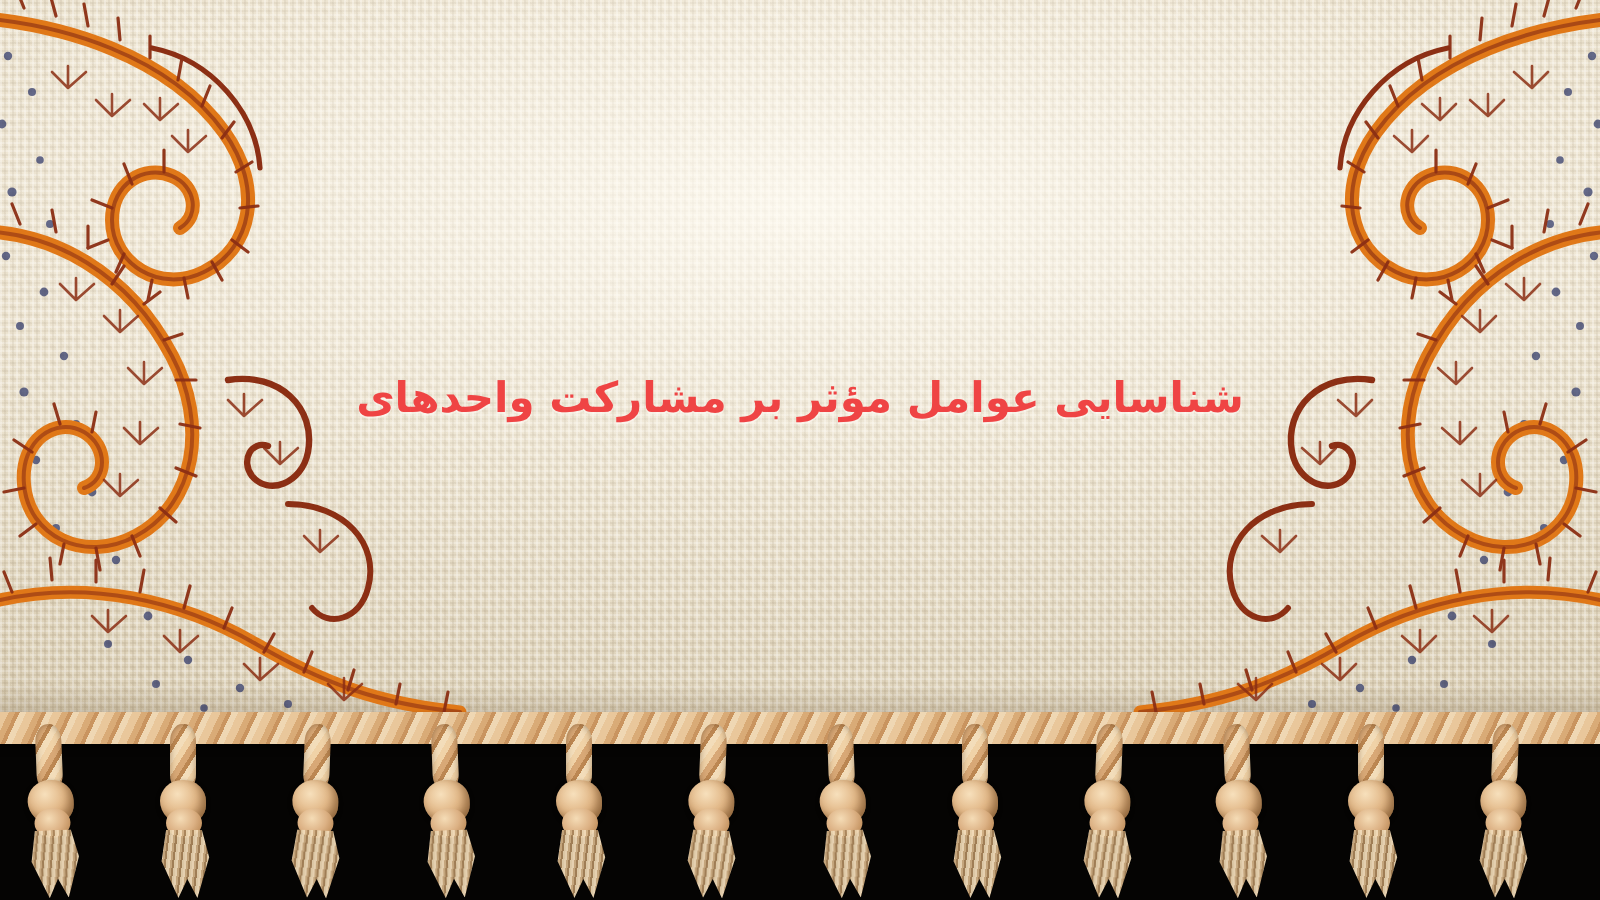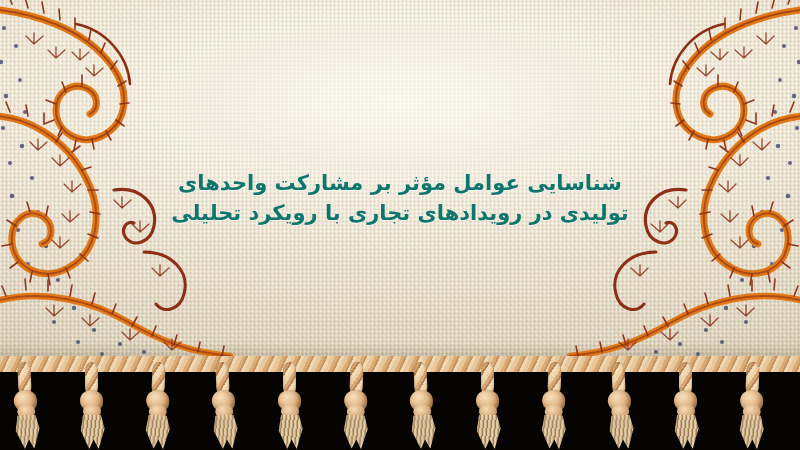--- a/index.html
+++ b/index.html
@@ -78,23 +78,23 @@
     position:absolute;left:6px;top:55px;width:28px;height:34px;
     background:repeating-linear-gradient(97deg,
       #f2dcba 0 1px, #cfae83 1px 2px, #a8845a 2px 3px, #e8d2ae 3px 4px);
     clip-path:polygon(18% 0%, 82% 0%, 95% 40%, 74% 100%, 56% 72%, 40% 100%, 10% 46%);
     opacity:0.95;
     filter:blur(0.25px);
   }
 
   
   .title{
-    position:absolute;left:0;top:168px;width:800px;
+    position:absolute;left:0;top:184px;width:800px;
     text-align:center;
-    color:#0f766e;
+    color:#ef4444;
     font-size:21px;
     line-height:30px;
     font-weight:700;
     letter-spacing:0px;
     text-shadow:0 1px 0 rgba(255,252,245,0.55);
     direction:rtl;
   }
   .title .ln{display:block;white-space:nowrap;}
 </style>
 </head>
@@ -265,21 +265,20 @@
         <path d="M60,316 L52,308 M60,316 L60,305 M60,316 L69,308"></path>
         <path d="M96,326 L88,318 M96,326 L96,315 M96,326 L105,318"></path>
         <path d="M136,340 L128,332 M136,340 L136,329 M136,340 L145,332"></path>
         <path d="M178,350 L170,342 M178,350 L178,339 M178,350 L187,342"></path>
       </g>
     </svg>
   </div>
 
   <div class="title">
     <span class="ln">شناسایی عوامل مؤثر بر مشارکت واحدهای</span>
-    <span class="ln">تولیدی در رویدادهای تجاری با رویکرد تحلیلی</span>
   </div>
 
   <div class="cordband"></div>
   <div class="fringe" id="fringe">
       <div class="tassel" style="left: 6px; transform: rotate(-2.2deg);">
         <div class="cord"></div>
         <div class="knot"></div>
         <div class="knot2"></div>
         <div class="skirt"></div>
       </div>

